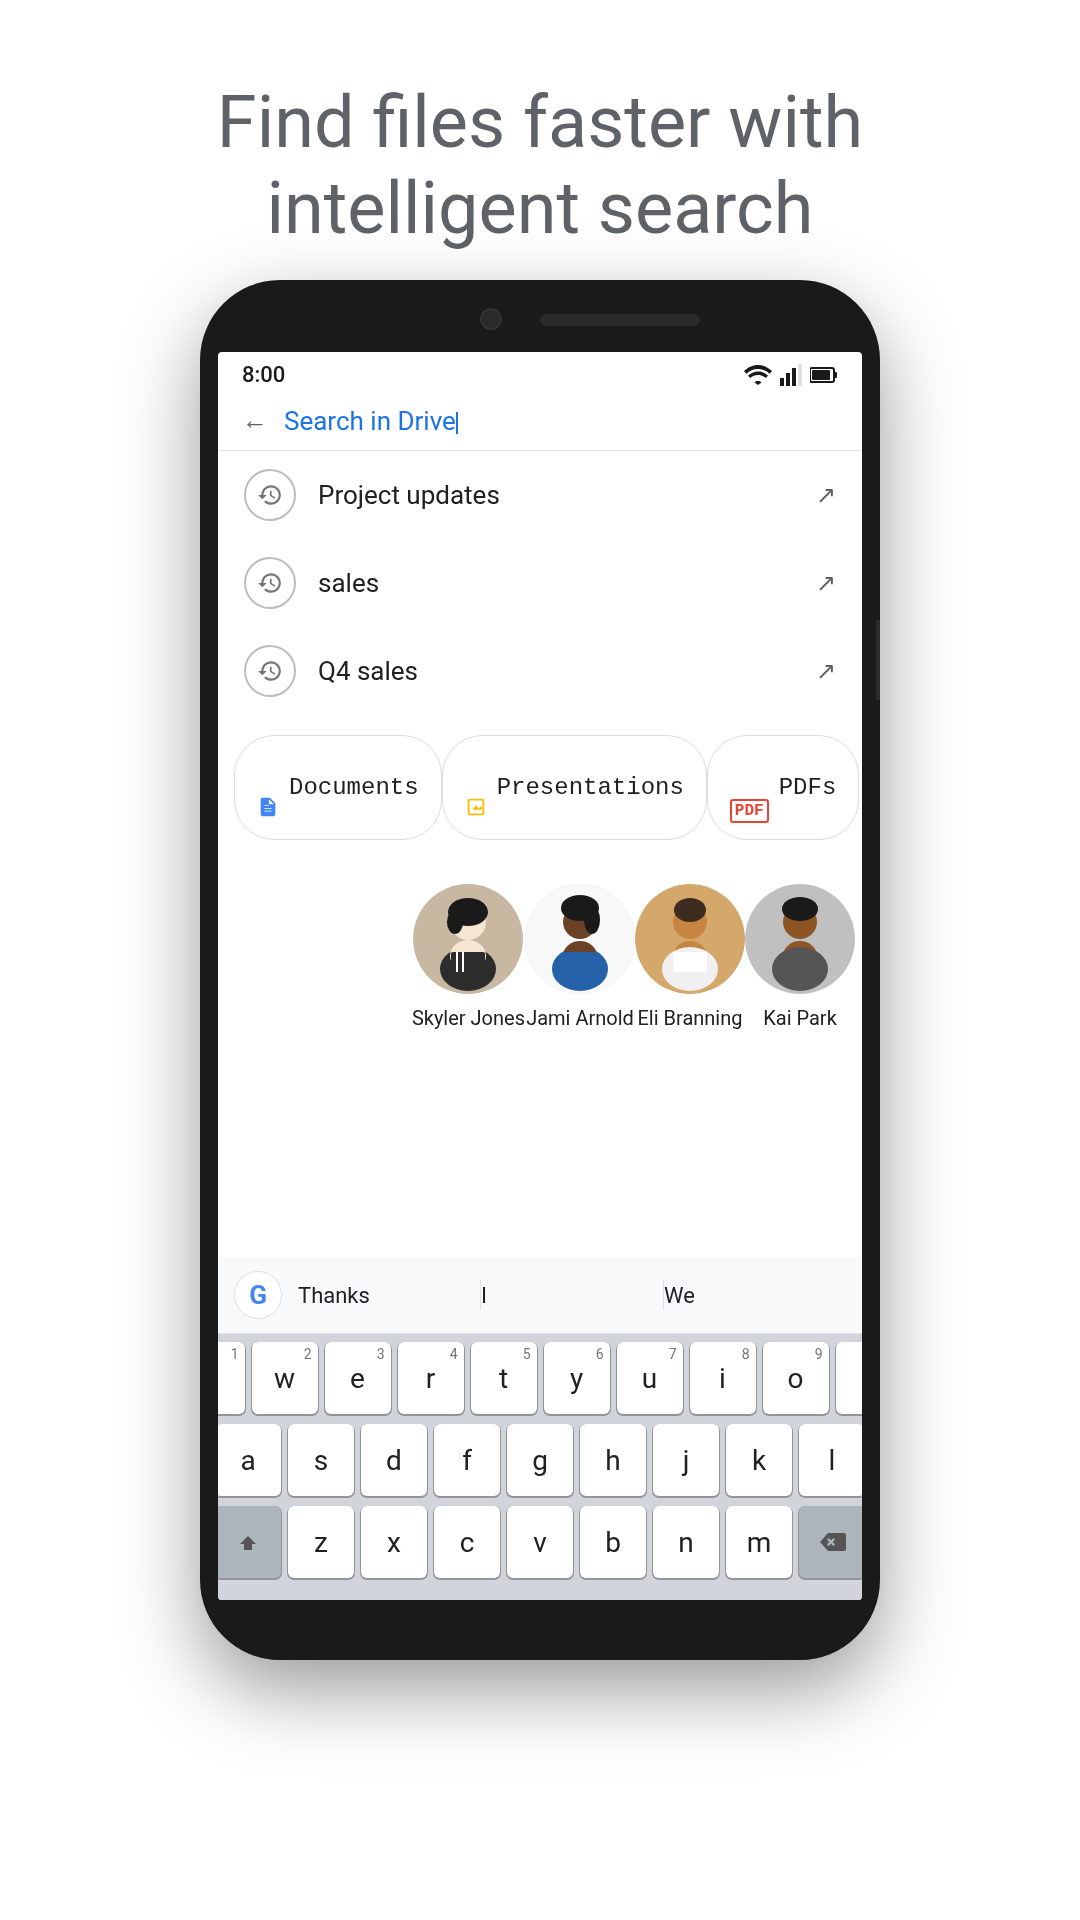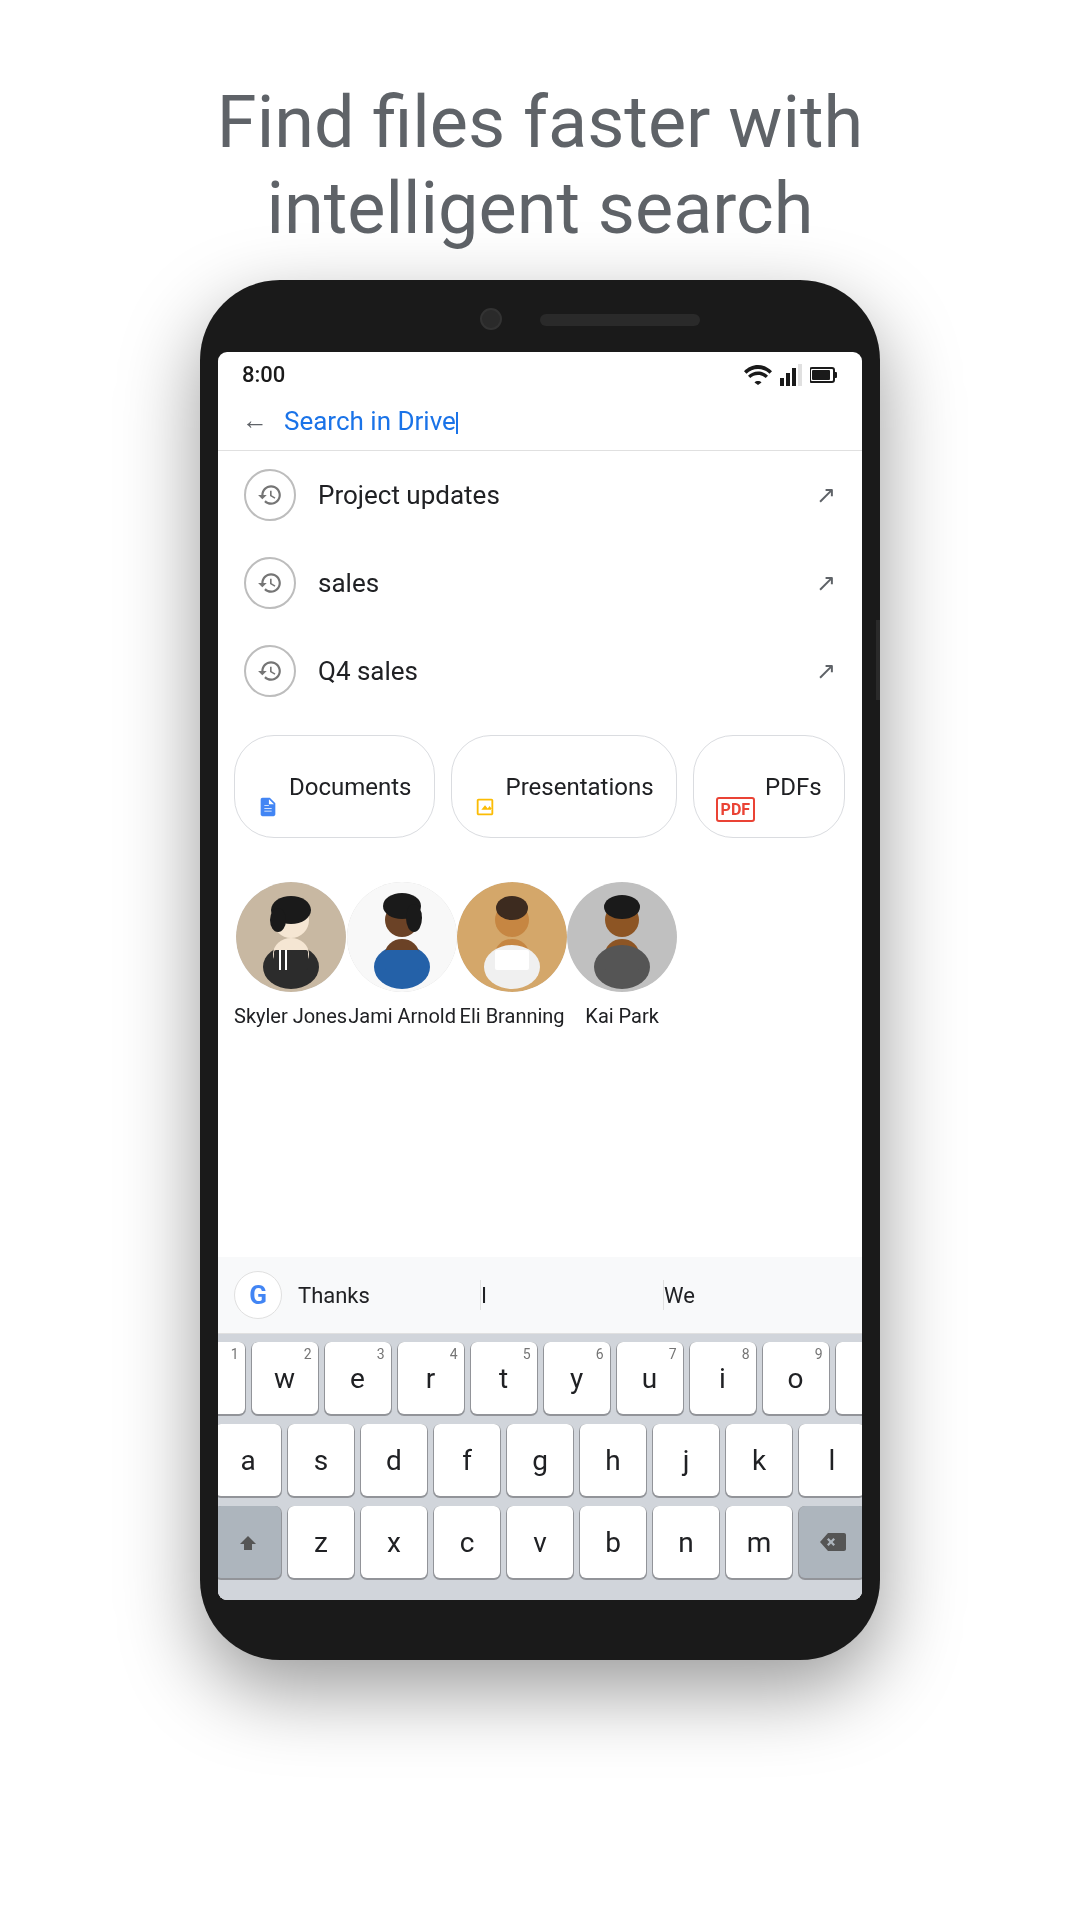--- a/index.html
+++ b/index.html
@@ -40,21 +40,21 @@
     }
 
     
     .phone-screen {
       position: absolute;
       top: 72px;
       left: 18px;
       right: 18px;
       bottom: 60px;
       background: #ffffff;
-      border-radius: 9px;
+      border-radius: 4px;
       overflow: hidden;
     }
 
     
     .phone-camera {
       position: absolute;
       top: 28px;
       left: 50%;
       transform: translateX(-60px);
       width: 22px;
@@ -156,23 +156,23 @@
     }
     .history-arrow {
       font-size: 24px;
       color: #5f6368;
       transform: rotate(0deg);
     }
 
     
     .chips-row {
       display: flex;
-      gap: 16px;
       padding: 20px 16px;
       overflow: visible;
+      font-family: Liberation Mono, monospace;
     }
     .chip {
       display: flex;
       align-items: center;
       gap: 10px;
       padding: 14px 22px;
       border: 1.5px solid #dadce0;
       border-radius: 40px;
       font-size: 24px;
       color: #202124;
@@ -184,22 +184,22 @@
       font-size: 22px;
       margin-top: 46px;
     }
     .chip-docs .chip-icon { color: #4285f4; }
     .chip-pres .chip-icon { color: #fbbc04; }
     .chip-pdf .chip-icon { color: #ea4335; font-size: 18px; font-weight: bold; }
 
     
     .people-row {
       display: flex;
-      justify-content: flex-start;
-      padding: 24px 16px 16px;
+      justify-content: flex-end;
+      padding: 24px 7px 16px;
     }
     .person-item {
       display: flex;
       flex-direction: column;
       align-items: center;
       gap: 12px;
       cursor: pointer;
     }
     .person-avatar {
       width: 110px;

